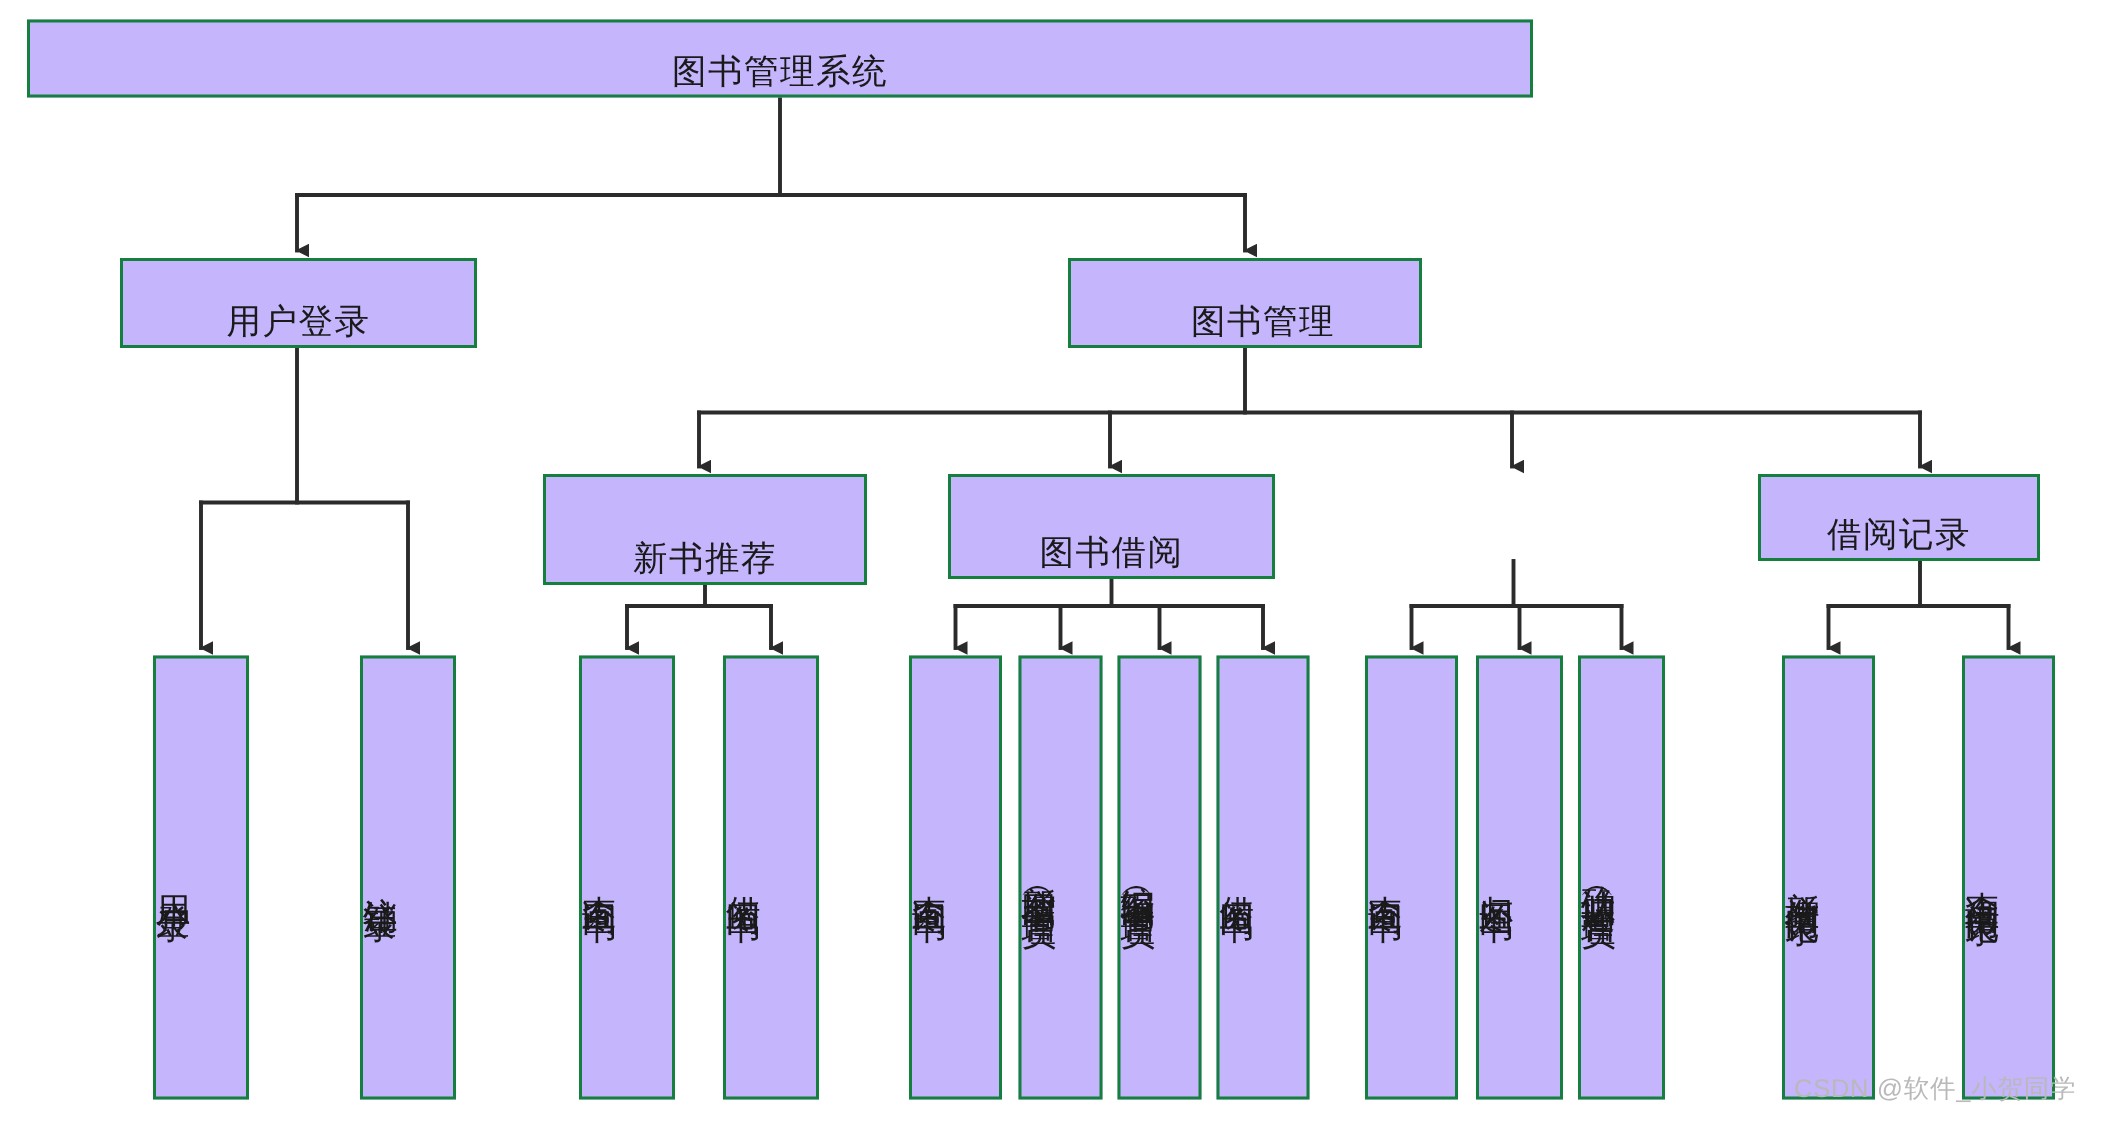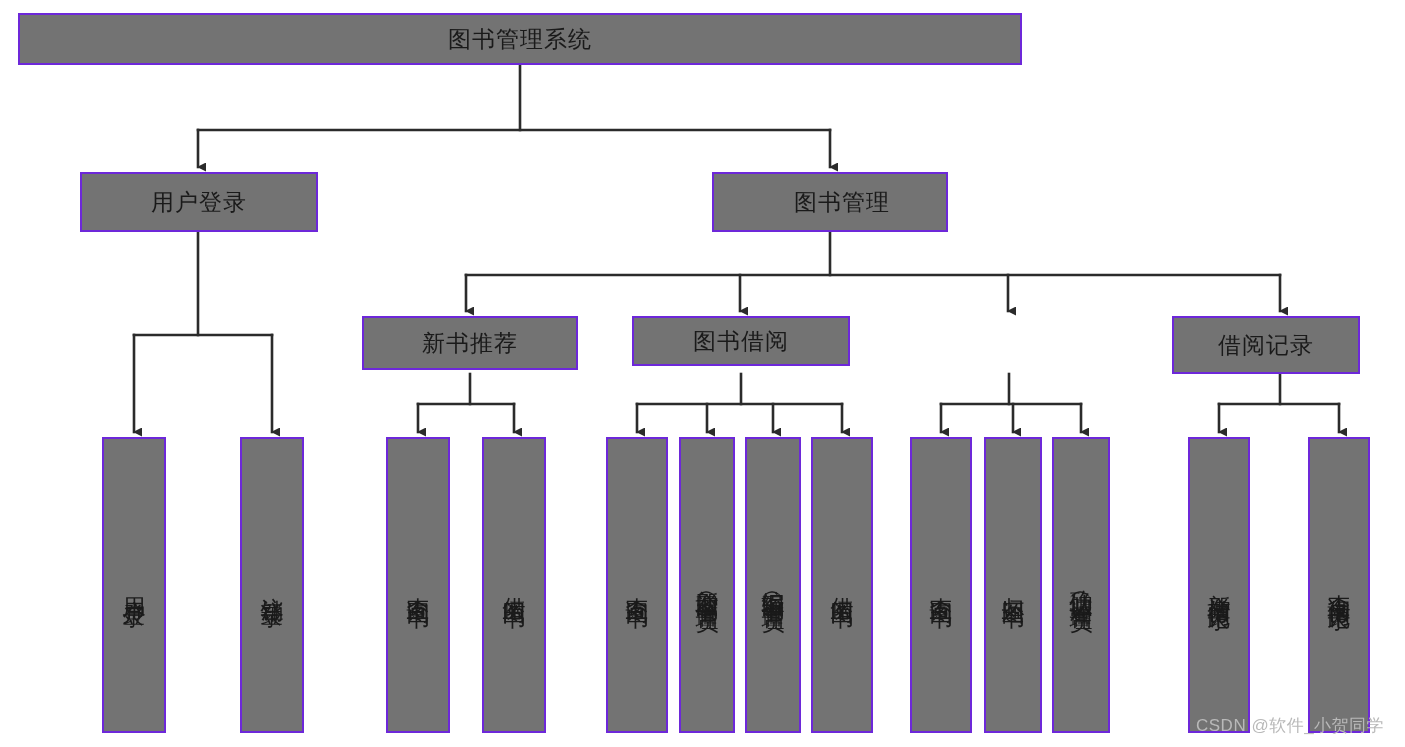--- a/index.html
+++ b/index.html
@@ -18,24 +18,24 @@
   #connectors {
     position: absolute;
     left: 0;
     top: 0;
     width: 1405px;
     height: 747px;
   }
   .node {
     position: absolute;
     box-sizing: border-box;
-    border: 2px solid #6d28d9;
-    background: #737373;
+    border: 2px solid #15803d;
+    background: #c4b5fd;
     display: flex;
-    align-items: center;
+    align-items: flex-end;
     justify-content: center;
     color: #1a1a1a;
   }
   .node.horiz {
     font-size: 23px;
     letter-spacing: 1px;
   }
   .node.vert {
     writing-mode: vertical-rl;
     text-orientation: upright;
@@ -118,24 +118,24 @@
     <span>图书管理系统</span>
   </div>
 
   <div class="node horiz" style="left:80px; top:172px; width:238px; height:60px;">
     <span>用户登录</span>
   </div>
   <div class="node horiz" style="left:712px; top:172px; width:236px; height:60px;padding-left:24px;">
     <span>图书管理</span>
   </div>
 
-  <div class="node horiz" style="left:362px; top:316px; width:216px; height:54px;">
+  <div class="node horiz" style="left:362px; top:316px; width:216px; height:74px;">
     <span>新书推荐</span>
   </div>
-  <div class="node horiz" style="left:632px; top:316px; width:218px; height:50px;">
+  <div class="node horiz" style="left:632px; top:316px; width:218px; height:70px;">
     <span>图书借阅</span>
   </div>
   <div class="node horiz" style="left:1172px; top:316px; width:188px; height:58px;">
     <span>借阅记录</span>
   </div>
 
   <div class="node vert" style="left:102px; top:437px; width:64px; height:296px;">
     <span class="vlabel">用户登录</span>
   </div>
   <div class="node vert" style="left:240px; top:437px; width:64px; height:296px;">

